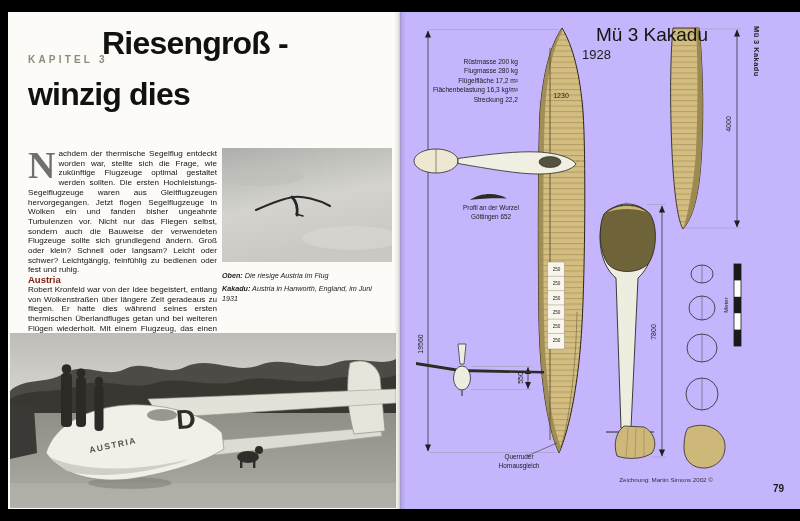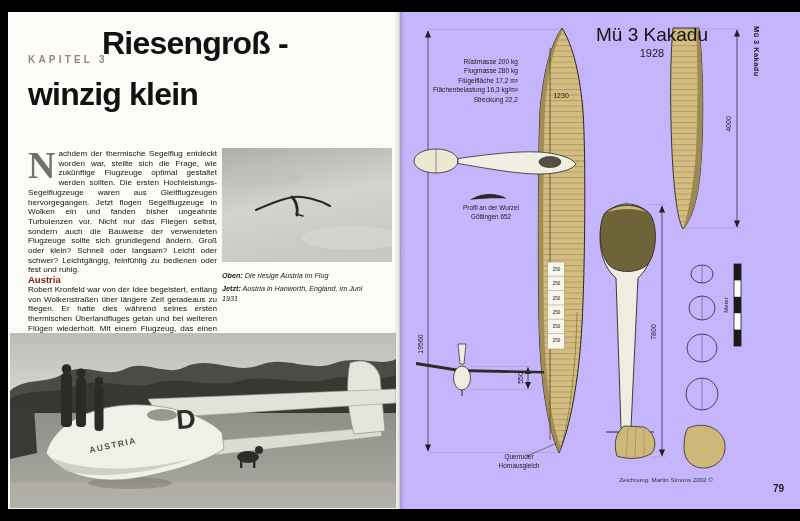--- a/index.html
+++ b/index.html
@@ -31,21 +31,21 @@
   .captions .cap{margin:0 0 4px;}
   .captions b{font-weight:bold;}
   .photo-ground{position:absolute;left:2px;top:321px;width:386px;height:175px;}
   svg{display:block;}
 
   
   .drawing{position:absolute;left:0;top:0;width:392px;height:497px;}
   .lbl{position:absolute;color:#1c1c1c;}
   .specs{left:22px;top:45px;width:96px;text-align:right;font-size:6.6px;line-height:9.4px;}
   .dtitle{left:182px;top:12px;width:140px;text-align:center;font-size:19px;color:#15150f;}
-  .dyear{left:182px;top:35px;width:140px;text-align:center;font-size:11px;}
+  .dyear{left:182px;top:35px;width:140px;font-size:13px;}
   .dim{font-size:7px;width:44px;height:10px;text-align:center;}
   .vrot{transform:rotate(-90deg);}
   .d1230{left:139px;top:80px;}
   .d19560{left:0px;top:327px;}
   .d4000{left:308px;top:107px;}
   .d7800{left:233px;top:315px;}
   .d550{left:100px;top:361px;}
   .meter{left:306px;top:288px;width:44px;height:10px;text-align:center;font-size:6px;}
   .profile-note{left:54px;top:192px;width:74px;text-align:center;font-size:6.4px;line-height:8.5px;}
   .aileron-note{left:88px;top:441px;width:62px;text-align:center;font-size:6.4px;line-height:8.5px;}
@@ -60,21 +60,21 @@
 </head>
 <body>
 
 <div class="stage">
   <div class="spread">
 
     <div class="page page-left">
       <div class="kicker">KAPITEL 3</div>
       <h1 class="title" style="margin:0;font-weight:600;">
         <span class="l1">Riesengroß -</span>
-        <span class="l2">winzig klein</span>
+        <span class="l2">winzig dies</span>
       </h1>
 
       <div class="col-text">
         <p><span class="dropcap">N</span><span>achdem der thermische Segelflug entdeckt worden war, stellte sich die Frage, wie zukünftige Flugzeuge optimal gestaltet werden sollten. Die ersten Hochleistungs-Segelflugzeuge waren aus Gleitflugzeugen hervorgegangen. Jetzt flogen Segelflugzeuge in Wolken ein und fanden bisher ungeahnte Turbulenzen vor. Nicht nur das Fliegen selbst, sondern auch die Bauweise der verwendeten Flugzeuge sollte sich grundlegend ändern. Groß oder klein? Schnell oder langsam? Leicht oder schwer? Leichtgängig, feinfühlig zu bedienen oder fest und ruhig.</span></p>
         <p class="sec-head">Austria</p>
         <p>Robert Kronfeld war von der Idee begeistert, entlang von Wolkenstraßen über längere Zeit geradeaus zu fliegen. Er hatte dies während seines ersten thermischen Überlandfluges getan und bei weiteren Flügen wiederholt. Mit einem Flugzeug, das einen ausreichend flachen Gleitwin-</p>
       </div>
 
       <div class="photo-flight">
         <svg viewBox="0 0 170 114" width="170" height="114">
@@ -91,21 +91,21 @@
           <g>
             <path d="M 34,62 C 52,54 64,50 72,49 C 80,48 96,51 108,58" stroke="#27272a" stroke-width="2.1" fill="none" stroke-linecap="round"></path>
             <path d="M 70,49 C 74,53 76,59 75,67" stroke="#27272a" stroke-width="2.8" fill="none" stroke-linecap="round"></path>
             <path d="M 74,66 L 81,68" stroke="#27272a" stroke-width="1.4" fill="none" stroke-linecap="round"></path>
           </g>
         </svg>
       </div>
 
       <div class="captions">
         <p class="cap"><b>Oben:</b><span> Die riesige Austria im Flug</span></p>
-        <p class="cap"><b>Jetzt:</b><span> Austria in Hanworth, England, im Juni 1931</span></p>
+        <p class="cap"><b>Kakadu:</b><span> Austria in Hanworth, England, im Juni 1931</span></p>
       </div>
 
       <div class="photo-ground">
         <svg viewBox="0 0 386 175" width="386" height="175">
           <defs>
             <linearGradient id="p2sky" x1="0" y1="0" x2="0" y2="1">
               <stop offset="0" stop-color="#bdbcb6"></stop>
                 <stop offset="1" stop-color="#dcdbd5"></stop>
             </linearGradient>
             <linearGradient id="p2gnd" x1="0" y1="0" x2="0" y2="1">

